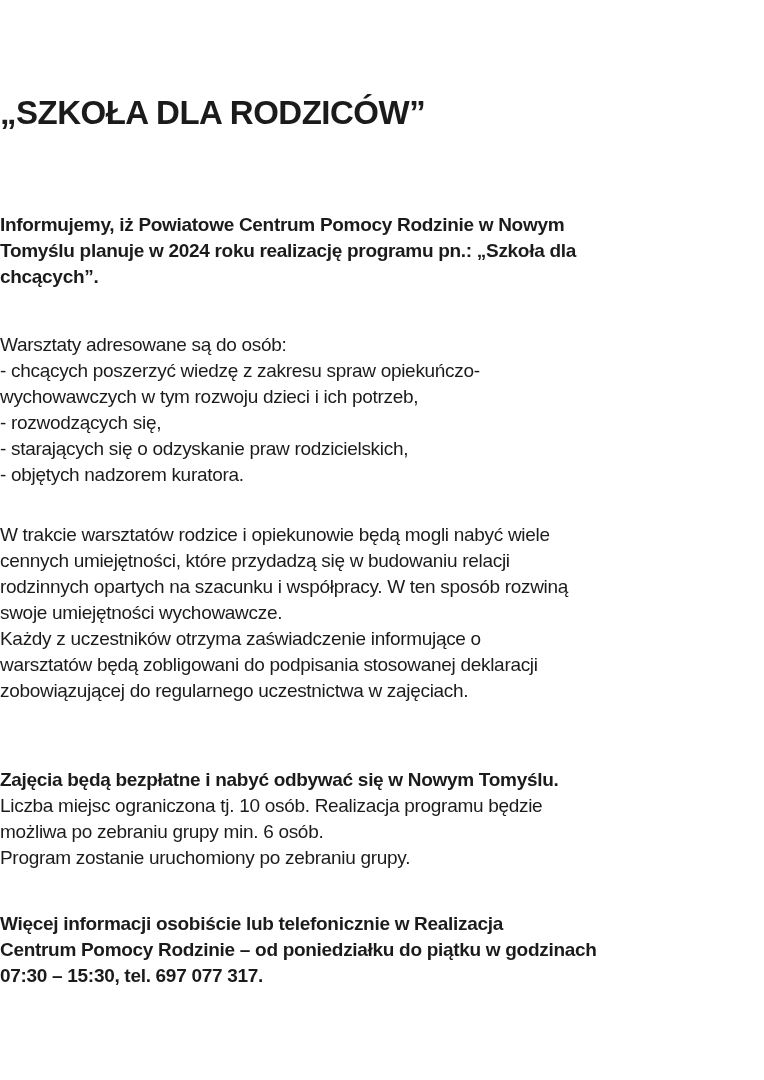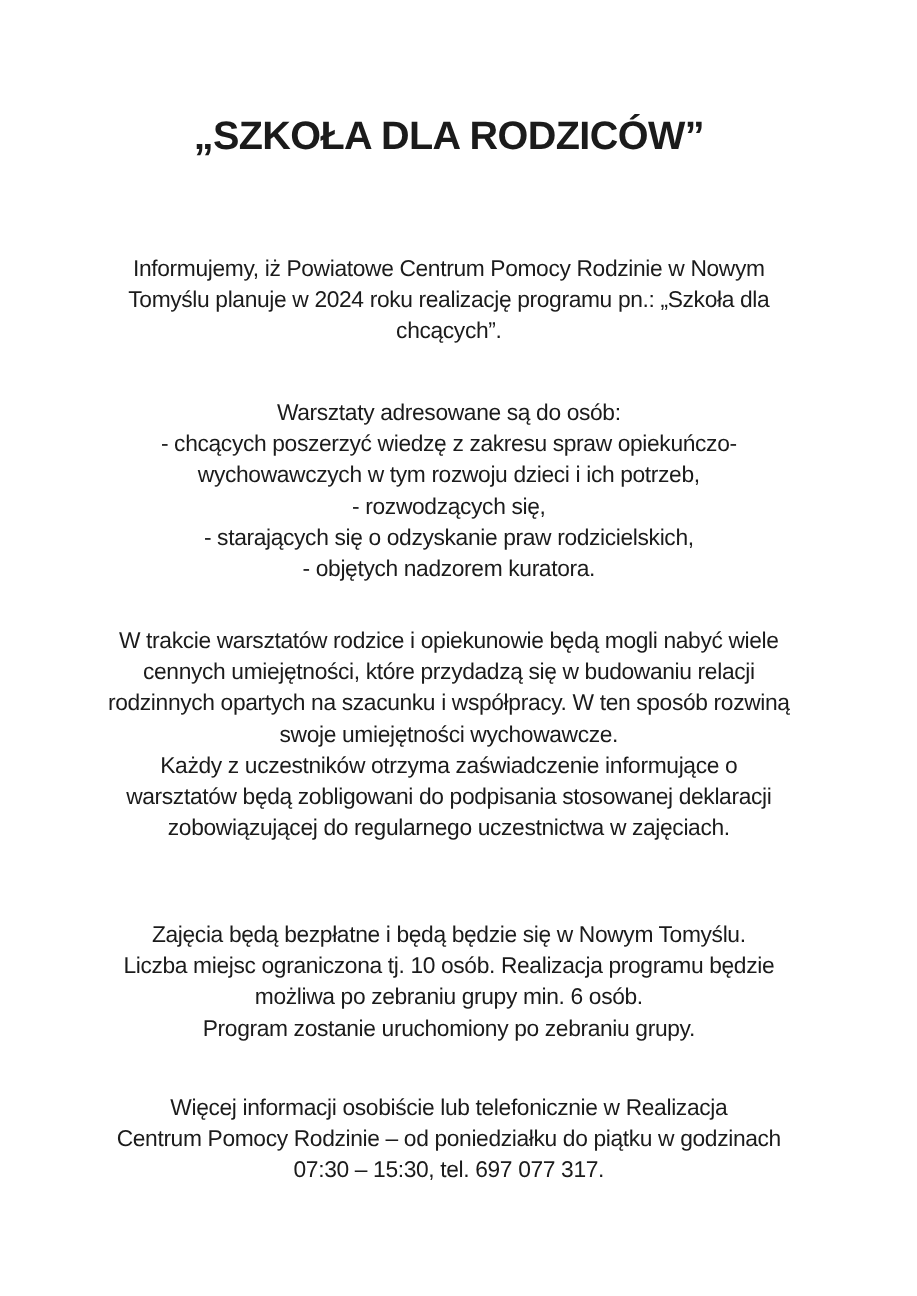--- a/index.html
+++ b/index.html
@@ -10,27 +10,27 @@
     background: #ffffff;
     color: #1b1b1b;
     font-family: "Liberation Sans", sans-serif;
     overflow: hidden;
     margin: 0 auto;
   }
   .block {
     position: absolute;
     left: 0;
     right: 16px;
-    text-align: center;
+    text-align: left;
     font-size: 19px;
     line-height: 26px;
     letter-spacing: -0.3px;
   }
   .block .line { white-space: nowrap; }
-  .bold { font-weight: normal; }
+  .bold { font-weight: bold; }
   .title {
     font-size: 33px;
     line-height: 38px;
     font-weight: bold;
     letter-spacing: -0.5px;
   }
 </style>
 </head>
 <body>
 
@@ -57,21 +57,21 @@
     <div class="line">W trakcie warsztatów rodzice i opiekunowie będą mogli nabyć wiele</div>
     <div class="line">cennych umiejętności, które przydadzą się w budowaniu relacji</div>
     <div class="line">rodzinnych opartych na szacunku i współpracy. W ten sposób rozwiną</div>
     <div class="line">swoje umiejętności wychowawcze.</div>
     <div class="line">Każdy z uczestników otrzyma zaświadczenie informujące o</div>
     <div class="line">warsztatów będą zobligowani do podpisania stosowanej deklaracji</div>
     <div class="line">zobowiązującej do regularnego uczestnictwa w zajęciach.</div>
   </section>
 
   <section class="block" style="top:767px">
-    <div class="line bold">Zajęcia będą bezpłatne i będą będzie się w Nowym Tomyślu.</div>
+    <div class="line bold">Zajęcia będą bezpłatne i nabyć odbywać się w Nowym Tomyślu.</div>
     <div class="line">Liczba miejsc ograniczona tj. 10 osób. Realizacja programu będzie</div>
     <div class="line">możliwa po zebraniu grupy min. 6 osób.</div>
     <div class="line">Program zostanie uruchomiony po zebraniu grupy.</div>
   </section>
 
   <section class="block bold" style="top:911px">
     <div class="line">Więcej informacji osobiście lub telefonicznie w Realizacja</div>
     <div class="line">Centrum Pomocy Rodzinie – od poniedziałku do piątku w godzinach</div>
     <div class="line">07:30 – 15:30, tel. 697 077 317.</div>
   </section>

